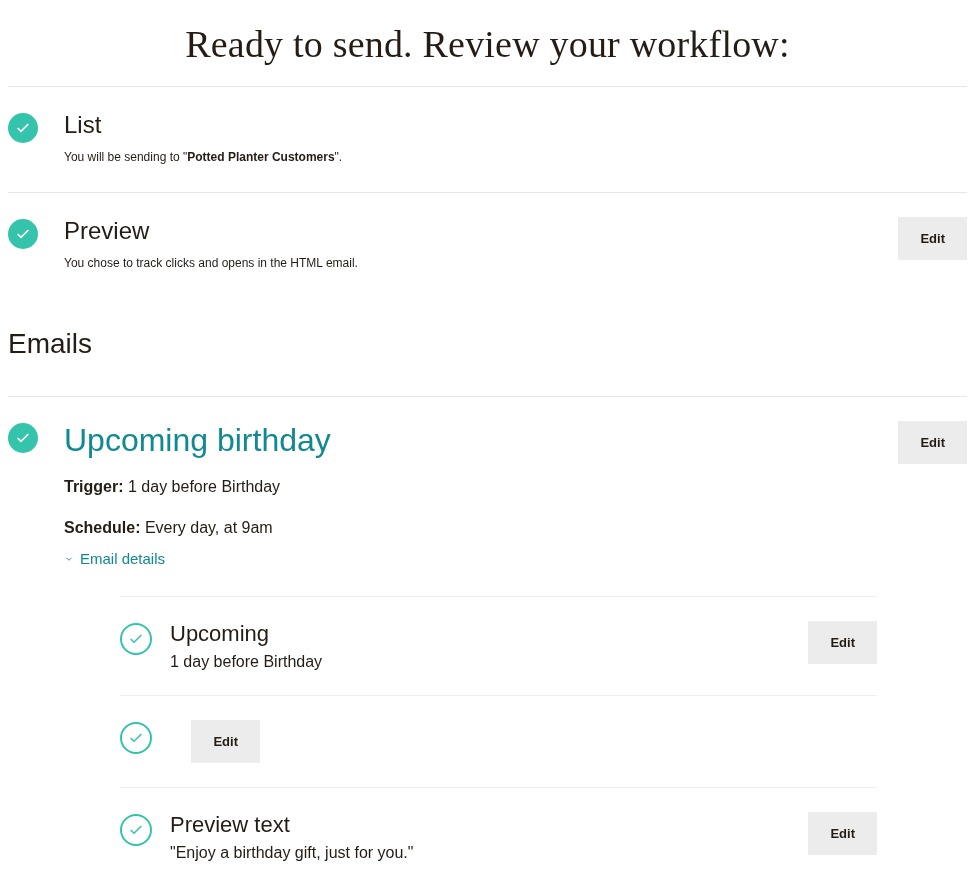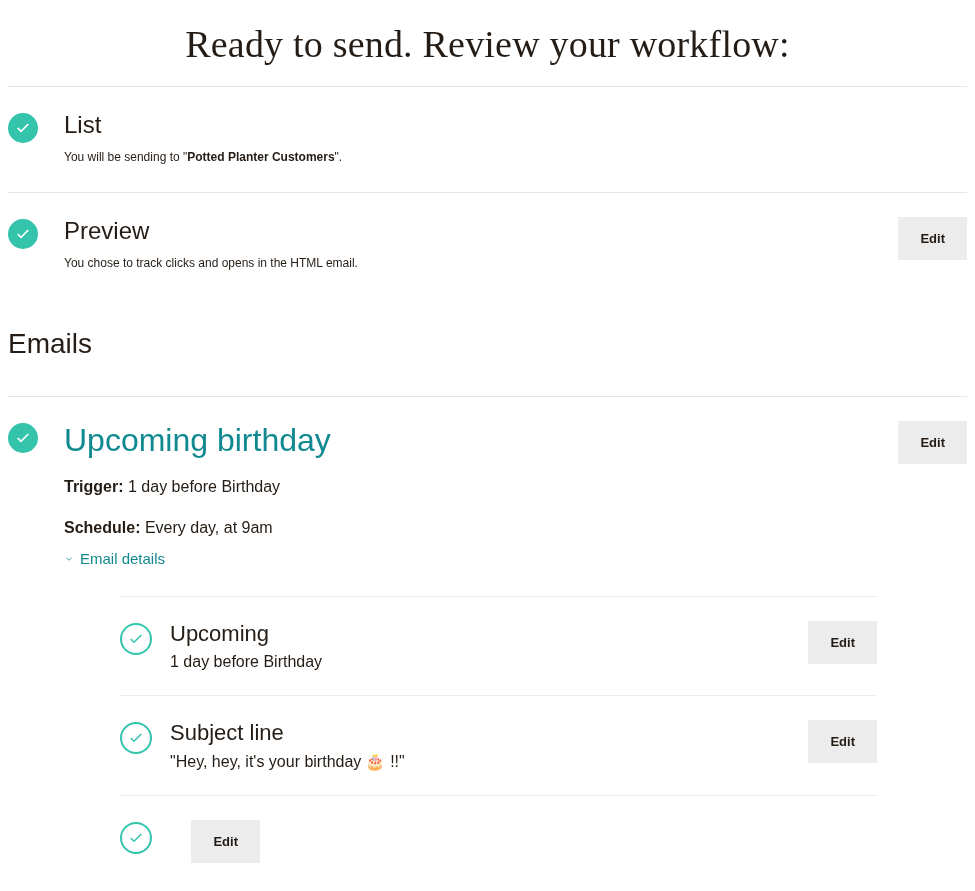--- a/index.html
+++ b/index.html
@@ -211,37 +211,37 @@
       </div>
 
       <div class="sub-section">
         <div class="sub-status-col">
           <div class="check-outline">
             <svg viewBox="0 0 24 24">
                 <polyline points="4 12 9 17 20 6"></polyline>
               </svg>
           </div>
         </div>
-        <div class="sub-content-col">
-          <div class="sub-label">Subject line</div>
-          <div class="sub-desc">"Hey, hey, it's your birthday 🎂 !!"</div>
-        </div>
         <div class="sub-action-col">
           <button class="edit-btn">Edit</button>
         </div>
       </div>
 
       <div class="sub-section" style="border-bottom:none; padding-bottom:0;">
         <div class="sub-status-col">
           <div class="check-outline">
             <svg viewBox="0 0 24 24">
                 <polyline points="4 12 9 17 20 6"></polyline>
               </svg>
           </div>
         </div>
+        <div class="sub-content-col">
+          <div class="sub-label">Preview text</div>
+          <div class="sub-desc">"Enjoy a birthday gift, just for you."</div>
+        </div>
         <div class="sub-action-col">
           <button class="edit-btn">Edit</button>
         </div>
       </div>
 
     </div>
   </div>
   <div class="action-col">
     <button class="edit-btn">Edit</button>
   </div>

